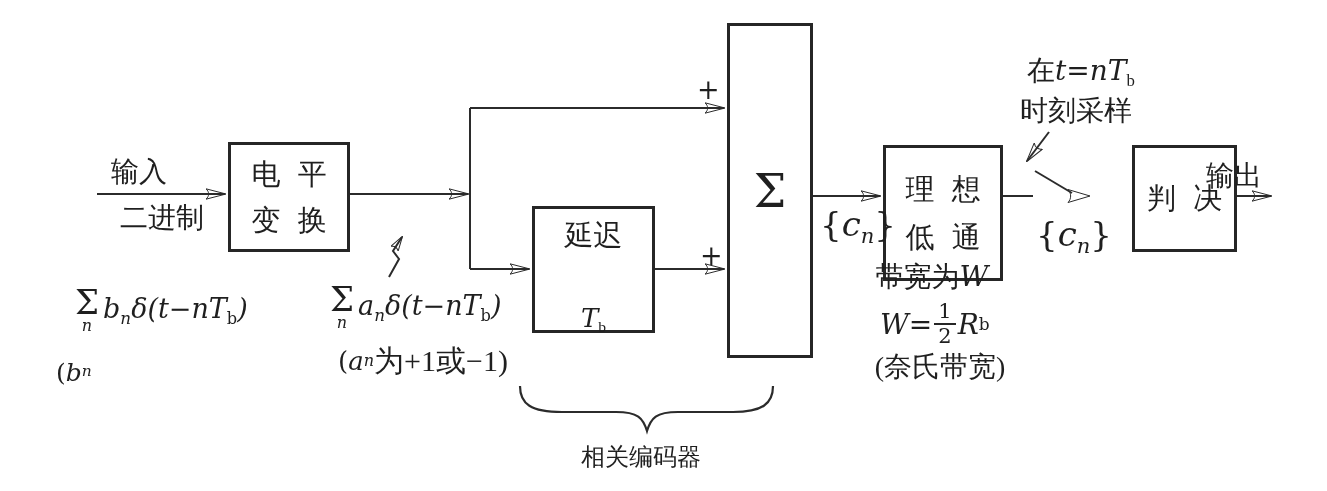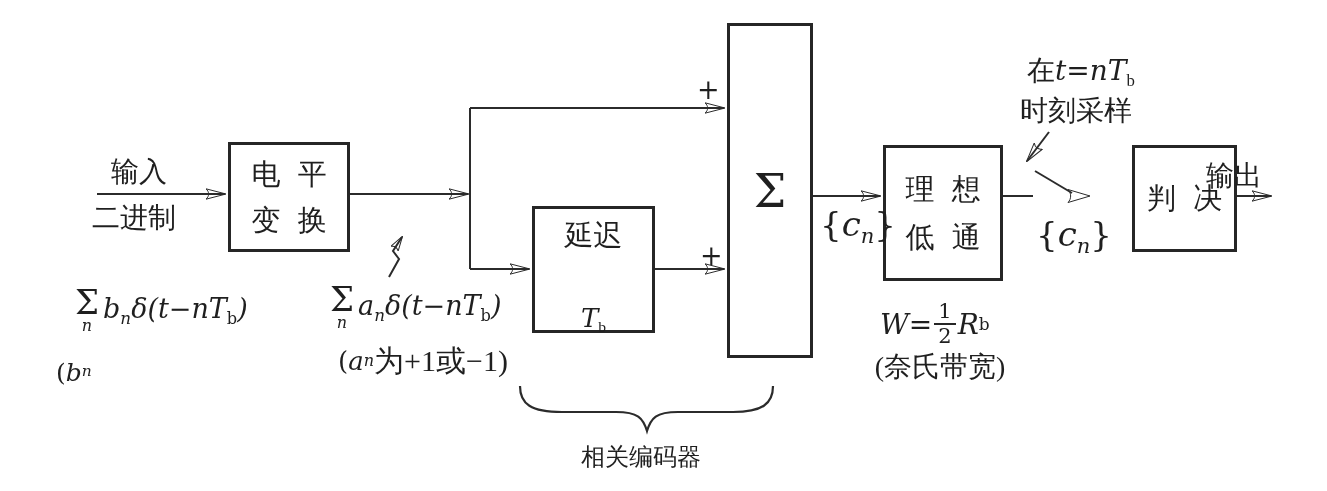--- a/index.html
+++ b/index.html
@@ -100,21 +100,21 @@
   <div class="box" style="left:883px;top:145px;width:120px;height:136px;gap:17px;">
     <div class="boxlabel">理 想</div>
     <div class="boxlabel">低 通</div>
   </div>
 
   <div class="box" style="left:1132px;top:145px;width:105px;height:107px;">
     <div class="boxlabel">判 决</div>
   </div>
 
   <div class="abs zh c28 center" style="left:99px;top:157px;width:80px;">输入</div>
-  <div class="abs zh c28 center" style="left:86px;top:203px;width:96px;">二进制</div>
+  <div class="abs zh c28 center" style="left:114px;top:203px;width:96px;">二进制</div>
 
   <div class="frow" style="left:75px;top:286px;">
     <span class="bigsig">
       <span class="sg">Σ</span>
       <span class="sn">n</span>
     </span>
     <span class="fbody"><span>b</span><sub class="si">n</sub></span>
     <span class="fbody"><span>δ(t−nT</span><sub class="s">b</sub><span>)</span></span>
   </div>
 
@@ -144,20 +144,23 @@
   <div class="plus" style="left:700px;top:242px;">+</div>
 
   <div class="cn" style="left:820px;top:204px;">
     <span>{</span><span class="math">c</span><sub class="si">n</sub><span>}</span>
   </div>
 
   <div class="cn" style="left:1036px;top:214px;">
     <span>{</span><span class="math">c</span><sub class="si">n</sub><span>}</span>
   </div>
 
+  <div class="abs zh c28 center" style="left:866px;top:262px;width:132px;">
+    <span>带宽为</span><span class="math">W</span>
+  </div>
   <div class="frow" style="left:880px;top:300px;font-size:28px;">
     <span class="math">W</span>
     <span class="up">=</span>
     <span class="frac">
       <span class="num">1</span>
       <span class="den">2</span>
     </span>
     <span class="math">R</span>
       <sub class="s" style="font-size:17px;">b</sub>
   </div>

